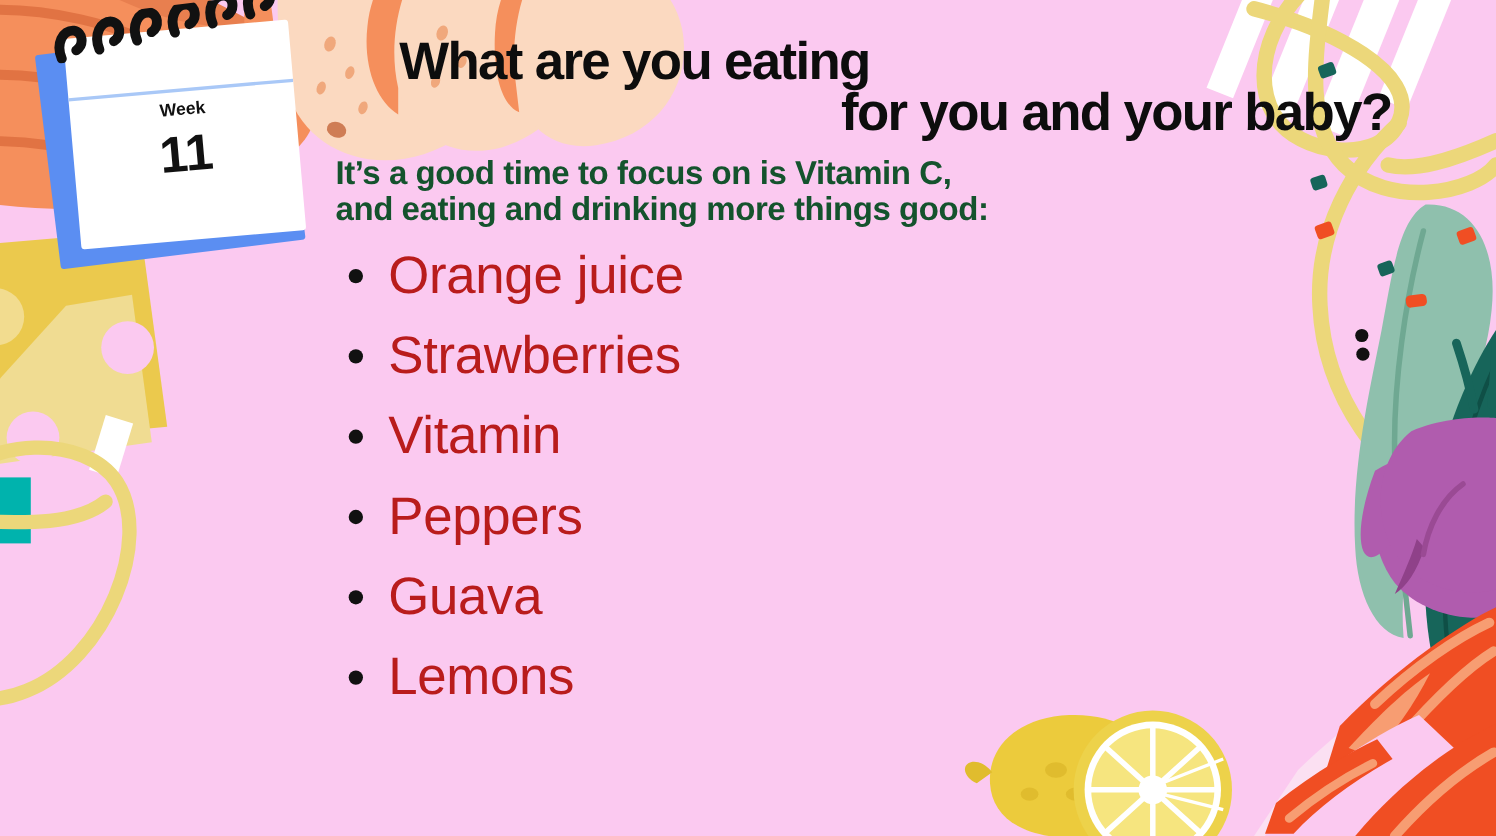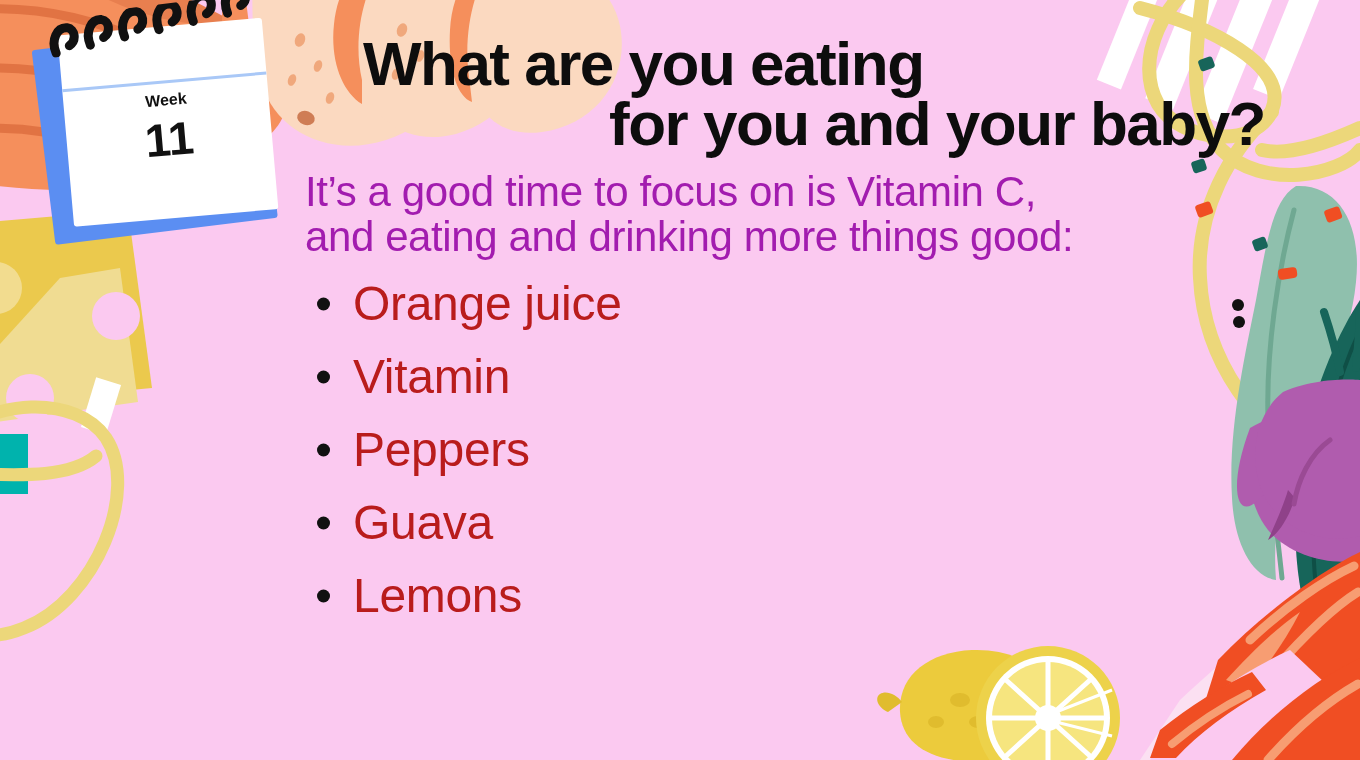--- a/index.html
+++ b/index.html
@@ -58,36 +58,36 @@
   .cal-rings { position:absolute; left:18px; top:-16px; width:210px; height:40px; }
 
   
   .content {
     position:absolute;
     left:305px; top:34px;
     width:960px;
   }
   .headline {
     font-weight:bold;
-    font-size:62px;
+    font-size:48px;
     line-height:0.96;
     color:#0d0d0d;
     letter-spacing:-1.5px;
     font-family:"Liberation Sans", sans-serif;
   }
   .headline .l1 { display:block; padding-left:58px; }
   .headline .l2 { display:block; padding-left:0px;text-align:right; }
 
   .subtext {
     margin-top:16px;
-    font-size:42px;
+    font-size:30px;
     line-height:1.08;
-    color:#a21caf;
+    color:#14532d;
     letter-spacing:-0.4px;
-    font-weight:400;
+    font-weight:700;
   }
   .subtext span { display:block; }
 
   .bullets {
     margin-top:8px;
     list-style:none;
   }
   .bullets li {
     font-size:48px;
     line-height:1.52;
@@ -322,20 +322,21 @@
       <span class="l2">for you and your baby?</span>
     </h1>
 
     <div class="subtext">
       <span>It’s a good time to focus on is Vitamin C,</span>
       <span>and eating and drinking more things good:</span>
     </div>
 
     <ul class="bullets">
       <li>Orange juice</li>
+      <li>Strawberries</li>
       <li>Vitamin</li>
       <li>Peppers</li>
       <li>Guava</li>
       <li>Lemons</li>
     </ul>
   </div>
 
 
 </div>
 

